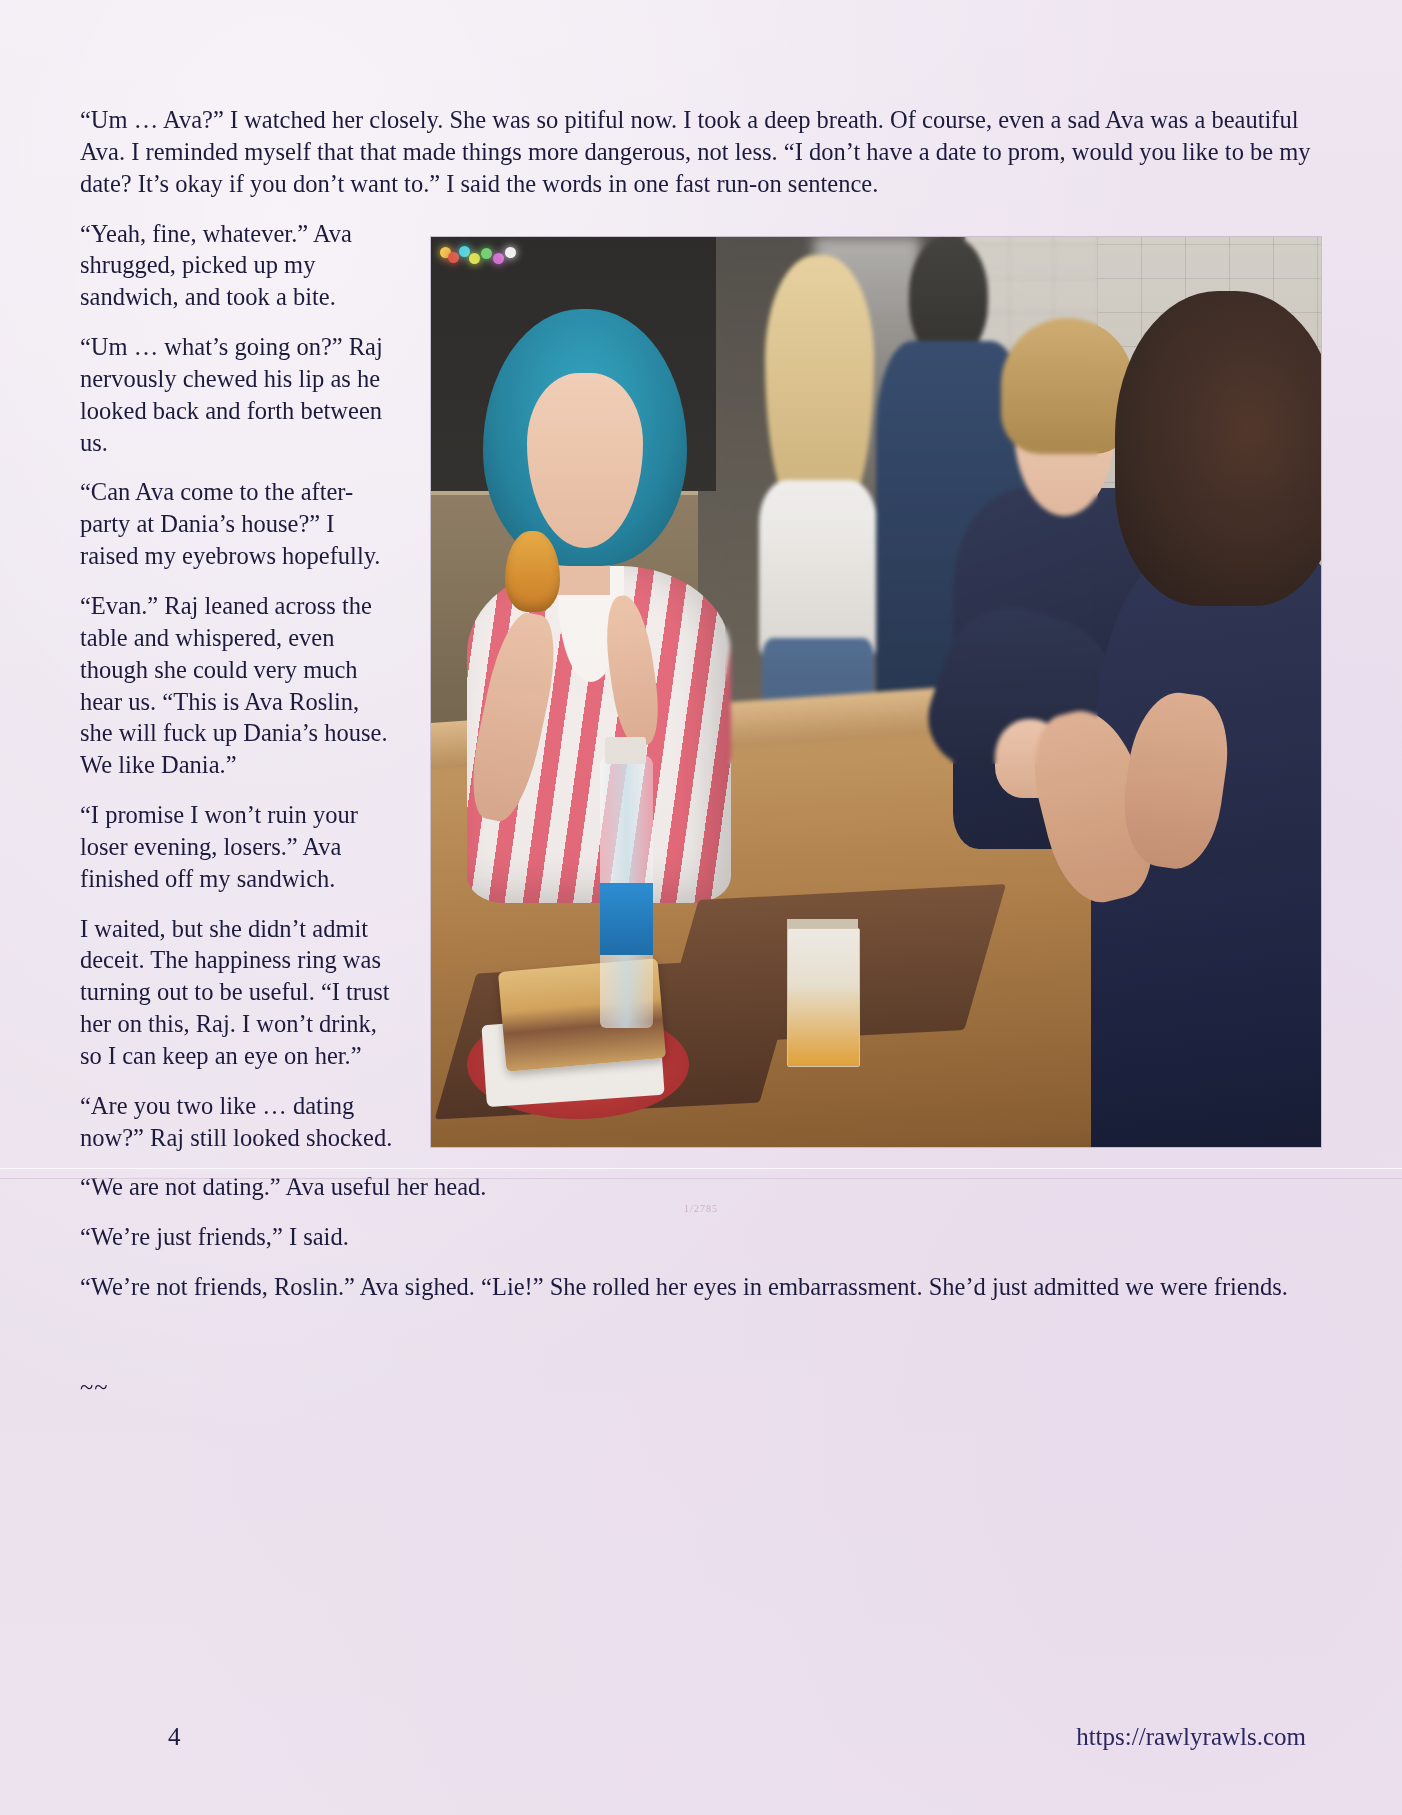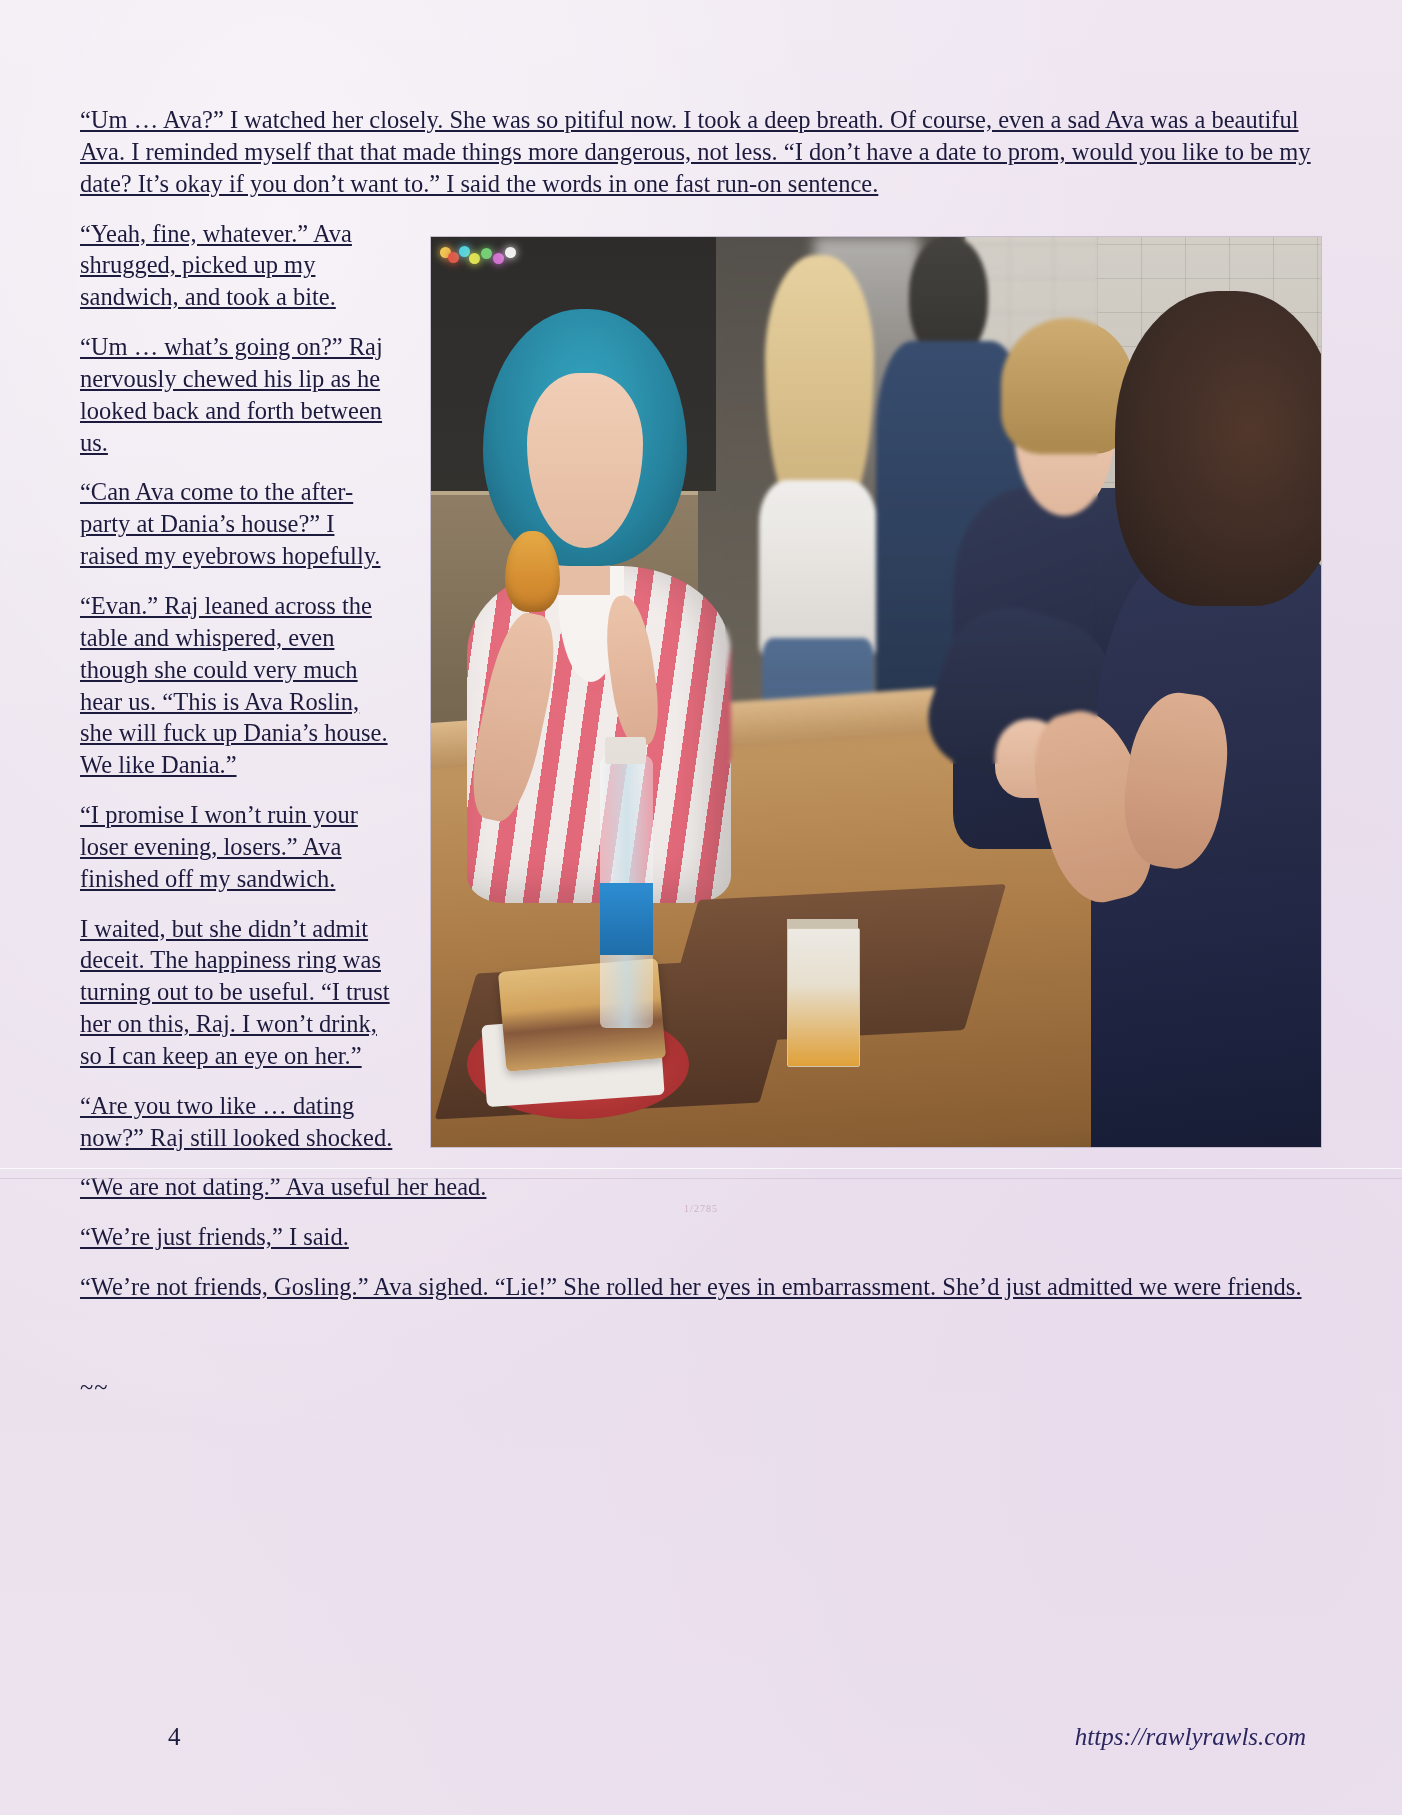--- a/index.html
+++ b/index.html
@@ -39,21 +39,20 @@
     top: 104px;
     width: 1242px;
   }
 
   p.para {
     margin: 0 0 18px 0;
     font-size: 24.5px;
     line-height: 1.30;
     text-align: left;
     color: #1d1b3d;
-    text-decoration: underline;
   }
 
   
   .illustration {
     float: right;
     width: 890px;
     height: 910px;
     margin: 18px 0 14px 36px;
     border: 1px solid #c9bed0;
     position: relative;
@@ -373,21 +372,20 @@
     top: 0;
     font-size: 25px;
     color: #1d1b3d;
   }
   .site-url {
     position: absolute;
     right: 96px;
     top: 0;
     font-size: 25px;
     color: #2a2660;
-    font-style: italic;
   }
 </style>
 </head>
 <body>
 
 <div class="page-texture"></div>
 
 <div class="page">
 
   <div class="content clearfix">
@@ -473,21 +471,21 @@
 
     <p class="para">“Yeah, fine, whatever.” Ava shrugged, picked up my sandwich, and took a bite.</p>
     <p class="para">“Um … what’s going on?” Raj nervously chewed his lip as he looked back and forth between us.</p>
     <p class="para">“Can Ava come to the after-party at Dania’s house?” I raised my eyebrows hopefully.</p>
     <p class="para">“Evan.” Raj leaned across the table and whispered, even though she could very much hear us. “This is Ava Roslin, she will fuck up Dania’s house. We like Dania.”</p>
     <p class="para">“I promise I won’t ruin your loser evening, losers.” Ava finished off my sandwich.</p>
     <p class="para">I waited, but she didn’t admit deceit. The happiness ring was turning out to be useful. “I trust her on this, Raj. I won’t drink, so I can keep an eye on her.”</p>
     <p class="para"> “Are you two like … dating now?” Raj still looked shocked.</p>
     <p class="para">“We are not dating.” Ava useful her head.</p>
     <p class="para">“We’re just friends,” I said.</p>
-    <p class="para">“We’re not friends, Gosling.” Ava sighed. “Lie!” She rolled her eyes in embarrassment. She’d just admitted we were friends.</p>
+    <p class="para">“We’re not friends, Roslin.” Ava sighed. “Lie!” She rolled her eyes in embarrassment. She’d just admitted we were friends.</p>
 
     <p class="tilde">~~</p>
   </div>
 
   <div class="hairline"></div>
   <div class="hairline2"></div>
   <div class="watermark">1/2785</div>
 
   <footer>
     <div class="page-number">4</div>

